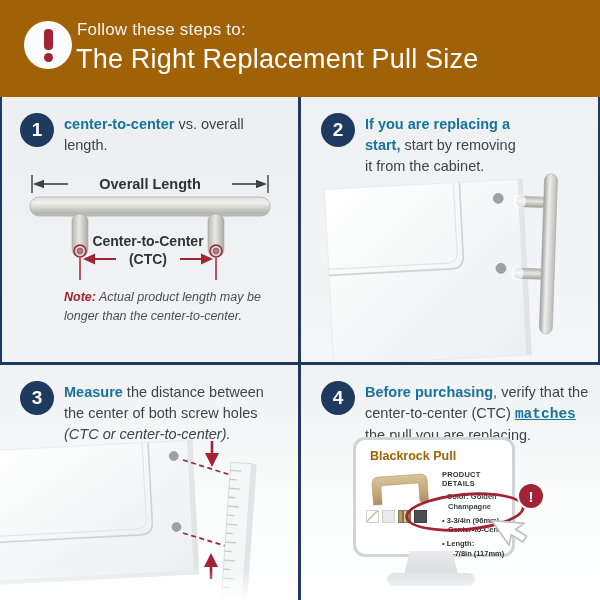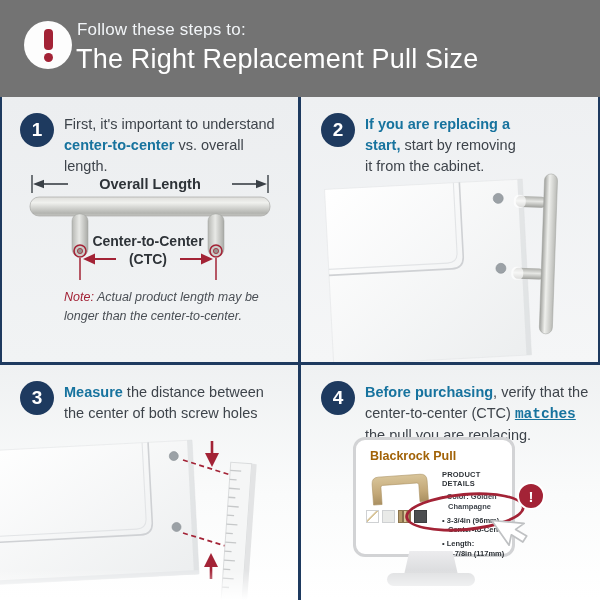--- a/index.html
+++ b/index.html
@@ -1,21 +1,21 @@
 <!DOCTYPE html>
 <html><head>
 <meta charset="utf-8">
 <style>
   html,body { margin:0; padding:0; background:#fff; }
   .canvas {
     position:relative; width:600px; height:600px; overflow:hidden;
     font-family:"Liberation Sans", sans-serif; background:#fff;
   }
   
-  .header { position:absolute; left:0; top:0; width:600px; height:111px; background:#737373; }
+  .header { position:absolute; left:0; top:0; width:600px; height:111px; background:#a16207; }
   .alert-circle {
     position:absolute; left:24px; top:21px; width:48px; height:48px; border-radius:50%;
     background:#fdfdfd; display:flex; flex-direction:column; align-items:center; justify-content:center; gap:3px;
   }
   .alert-bar { width:9px; height:21px; border-radius:4px; background:#a32336; }
   .alert-dot { width:9px; height:9px; border-radius:50%; background:#a32336; }
   .hdr-line1 { position:absolute; left:77px; top:20px; color:#f2f5f8; font-size:17px; letter-spacing:.2px; }
   .hdr-line2 { position:absolute; left:76px; top:44px; color:#ffffff; font-size:27px; letter-spacing:.2px; white-space:nowrap; }
   .hdr-line2 .bold { font-weight:400; }
   
@@ -32,21 +32,21 @@
     background:#1e3a5f; color:#fff; font-weight:700; font-size:19px;
     display:flex; align-items:center; justify-content:center;
   }
   .steptext {
     position:absolute; left:64px; top:17px; width:225px;
     font-size:14.5px; line-height:1.45; color:#3e444b; white-space:pre-line;
   }
   .b  { color:#17739e; font-weight:700; }
   .bu { color:#17739e; font-weight:700; text-decoration:underline;font-family:Liberation Mono, monospace; }
   .i  { font-style:italic; }
-  .ri { font-style:italic; font-weight:400; color:#a32336; }
+  .ri { font-style:italic; font-weight:700; color:#a32336; }
   .note {
     position:absolute; left:64px; top:191px; width:200px;
     font-size:12.5px; line-height:1.5; color:#4a4f55; white-space:pre-line;
   }
   .illus { position:absolute; }
   
   .monitor {
     position:absolute; left:52px; top:72px; width:156px; height:114px;
     background:#fff; border:3px solid #d2d3d5; border-radius:12px;
   }
@@ -90,22 +90,21 @@
     <div class="alert-circle">
       <div class="alert-bar"></div>
       <div class="alert-dot"></div>
     </div>
     <div class="hdr-line1">Follow these steps to:</div>
     <div class="hdr-line2"><span>The Right </span><span class="bold">Replacement Pull Size</span></div>
   </div>
 
   <div class="cell q1">
     <div class="stepnum">1</div>
-    <div class="steptext"><span>First, it's important to understand
-</span><span class="b">center-to-center</span><span> vs. overall length.</span></div>
+    <div class="steptext"><span class="b">center-to-center</span><span> vs. overall length.</span></div>
 
     <svg class="illus" style="left:10px;top:70px" width="280" height="115" viewBox="0 0 280 115">
       <defs>
         <linearGradient id="mv" x1="0" y1="0" x2="0" y2="1">
           <stop offset="0" stop-color="#dededb"></stop>
             <stop offset="0.3" stop-color="#f0f1ee"></stop>
           <stop offset="0.85" stop-color="#b3b4b0"></stop>
             <stop offset="1" stop-color="#c6c7c3"></stop>
         </linearGradient>
         <linearGradient id="mh" x1="0" y1="0" x2="1" y2="0">
@@ -183,21 +182,21 @@
         <rect x="211" y="96" width="12" height="13" rx="5" fill="#ffffff" opacity="0.65"></rect>
         <rect x="241" y="2" width="13" height="160" rx="6.5" fill="url(#mhv)" stroke="#9fa09c" stroke-width="0.5"></rect>
       </g>
     </svg>
   </div>
 
   <div class="cell q3">
     <div class="stepnum">3</div>
     <div class="steptext"><span class="b">Measure</span><span> the distance between
 the center of both screw holes
-</span></div>
+</span><span class="i">(CTC or center-to-center).</span></div>
 
     <svg class="illus" style="left:0;top:74px" width="298" height="161" viewBox="0 0 298 161">
       <g transform="rotate(-3 100 80)">
         <rect x="-18" y="6" width="214" height="134" fill="url(#doorG)" stroke="#e3e5e7" stroke-width="0.6"></rect>
         <rect x="191" y="6" width="5" height="134" fill="#dcdee0" opacity="0.7"></rect>
         <rect x="-18" y="136" width="214" height="4" fill="#e6e8ea"></rect>
         <path d="M152 6 L152 86 Q152 98 140 98 L-18 98" fill="none" stroke="#cfd1d4" stroke-width="1.6"></path>
         <path d="M146 6 L146 82 Q146 92 136 92 L-18 92" fill="none" stroke="#e2e4e6" stroke-width="1.1"></path>
         <circle cx="177" cy="21" r="4.5" fill="#9ba1a6" stroke="#8a9095" stroke-width="0.6"></circle>
         <circle cx="176" cy="92" r="4.5" fill="#9ba1a6" stroke="#8a9095" stroke-width="0.6"></circle>

